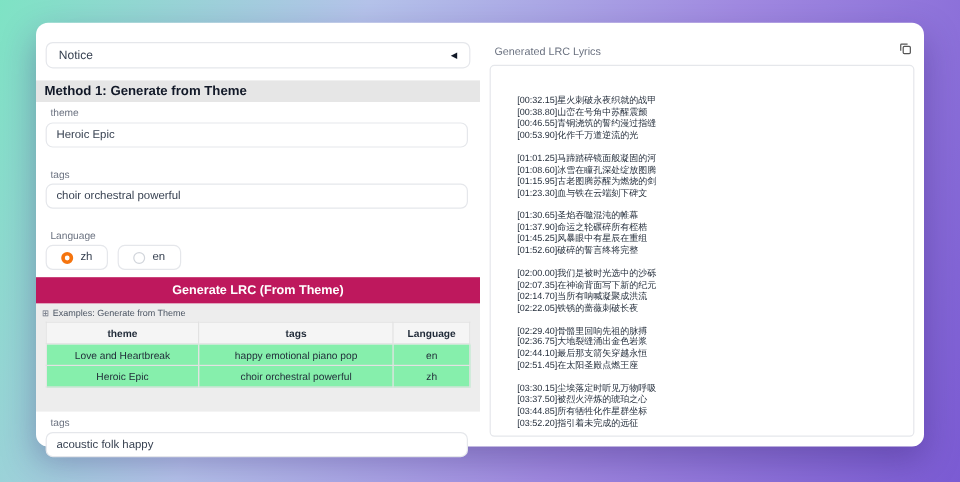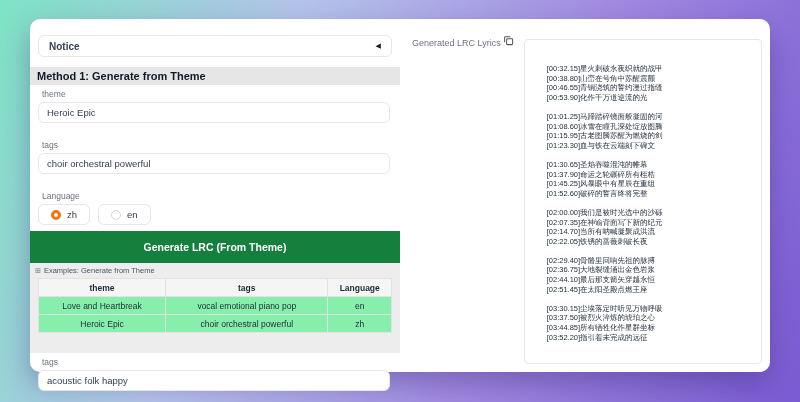--- a/index.html
+++ b/index.html
@@ -13,21 +13,21 @@
     background: #ffffff; border-radius: 10px;
     box-shadow: 0 12px 28px rgba(50,30,110,0.35);
     display: flex;
   }
   
   .col-left { width: 370px; padding-top: 16px; }
   .notice {
     margin: 0 8px 10px 8px; height: 22px;
     border: 1px solid #e5e7eb; border-radius: 6px;
     display: flex; align-items: center; justify-content: space-between;
-    padding: 0 10px; cursor: pointer; background: #fff; font-weight: bold;
+    padding: 0 10px; cursor: pointer; background: #fff;
   }
   .notice-label { font-size: 10px; color: #374151; }
   .collapse-arrow { font-size: 7px; color: #111827; }
   .sec-header {
     background: #e6e6e6; color: #111827; font-weight: bold;
     font-size: 11px; padding: 3px 7px; margin-bottom: 4px;
   }
   .field-label { font-size: 8.5px; color: #6b7280; margin: 4px 12px 3px 12px; display: block; }
   .tbox {
     display: block; width: 352px; margin: 0 8px; height: 21px;
@@ -37,38 +37,38 @@
   .gap-lg { margin-top: 17px; }
   .chips { display: flex; gap: 8px; margin: 0 8px 6px 8px; }
   .chip {
     display: flex; align-items: center; gap: 6px; height: 21px;
     border: 1px solid #e5e7eb; border-radius: 6px; padding: 0 12px;
     font-size: 9.5px; color: #374151; cursor: pointer; background: #fff;
   }
   .radio { width: 10px; height: 10px; border-radius: 50%; border: 1px solid #d1d5db; background: #fff; }
   .chip.selected .radio { border: 3px solid #f5740e; }
   .btn-primary {
-    display: block; width: 370px; height: 32px; border: none; cursor: pointer;
-    background: #15803d; color: #ffffff; font-weight: bold; font-size: 10.5px;
+    display: block; width: 370px; height: 22px; border: none; cursor: pointer;
+    background: #be185d; color: #ffffff; font-weight: bold; font-size: 10.5px;
     font-family: inherit; margin-top: 4px;
   }
   .examples { background: #ededed; padding-bottom: 20px; }
   .ex-header { font-size: 7.5px; color: #4b5563; padding: 3px 5px; display: flex; align-items: center; gap: 3px; }
   .ex-icon { font-size: 7px; color: #6b7280; }
   .ex-table { width: 354px; margin: 0 8px; border-collapse: collapse; background: #fff; }
   .ex-table th, .ex-table td {
     border: 1px solid #e2e2e2; text-align: center; font-size: 8.5px;
     color: #1f2937; height: 18px; padding: 0 4px;
   }
   .ex-table th { background: #f5f5f5; font-weight: bold; }
   .ex-table td { background: #86efac; cursor: pointer; }
   .ex-table .col-theme { width: 36%; } .ex-table .col-tags { width: 46%; } .ex-table .col-lang { width: 18%; }
   .m2-header { margin-top: 9px; }
   
-  .col-right { flex: 1; display: flex; padding: 14px 8px 8px 0; }
+  .col-right { flex: 1; display: flex; flex-direction: column; padding: 14px 8px 8px 0; }
   .out-top { display: flex; align-items: flex-start; justify-content: space-between; padding-left: 12px; }
   .out-label { font-size: 9px; color: #6b7280; margin-top: 5px; }
   .copy-btn { background: none; border: none; cursor: pointer; padding: 2px; line-height: 0; }
   .out-box {
     flex: 1; margin-top: 6px; margin-left: 8px;
     border: 1px solid #e5e7eb; border-radius: 4px; background: #fff;
     padding: 24px 8px 8px 22px; overflow: hidden;
   }
   .lyrics {
     font-family: "Liberation Sans", "DejaVu Sans", sans-serif;
@@ -119,21 +119,21 @@
         <thead>
           <tr>
             <th class="col-theme">theme</th>
             <th class="col-tags">tags</th>
             <th class="col-lang">Language</th>
           </tr>
         </thead>
         <tbody>
           <tr>
             <td>Love and Heartbreak</td>
-            <td>vocal emotional piano pop</td>
+            <td>happy emotional piano pop</td>
             <td>en</td>
           </tr>
           <tr>
             <td>Heroic Epic</td>
             <td>choir orchestral powerful</td>
             <td>zh</td>
           </tr>
         </tbody>
       </table>
     </div>

